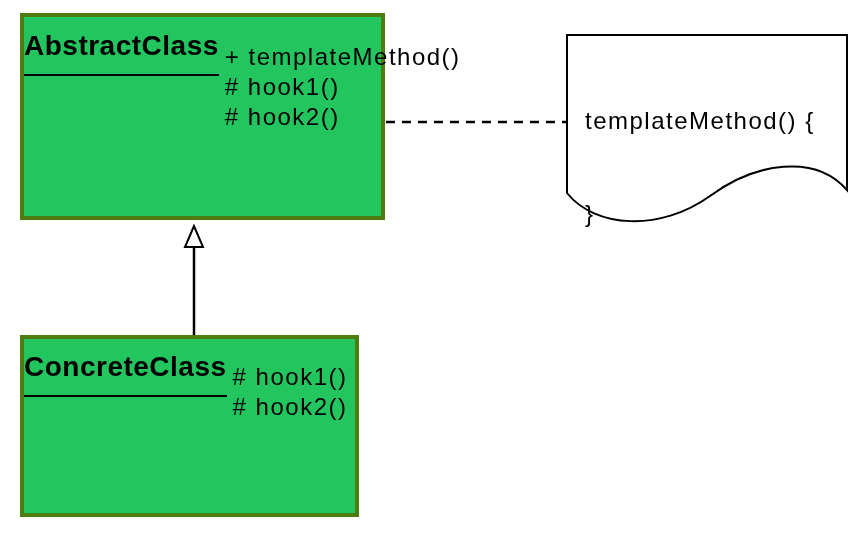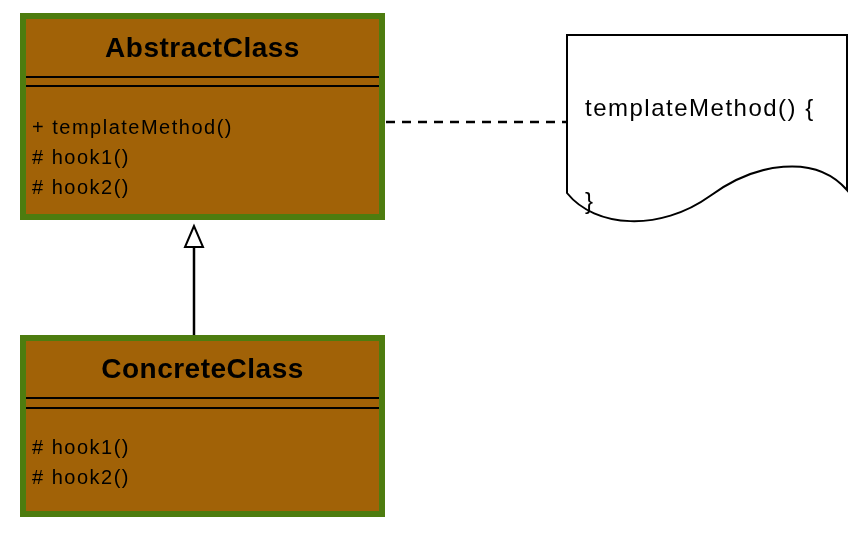--- a/index.html
+++ b/index.html
@@ -20,36 +20,36 @@
     position: absolute;
     left: 0;
     top: 0;
     width: 858px;
     height: 540px;
     z-index: 1;
   }
   .uml-box {
     position: absolute;
     box-sizing: border-box;
-    border: 6px solid #4d7c0f;
-    background: #a16207;
+    border: 4px solid #4d7c0f;
+    background: #22c55e;
     display: flex;
-    flex-direction: column;
+    flex-direction: row;
     z-index: 2;
   }
   .uml-box.abstract {
     left: 20px;
     top: 13px;
     width: 365px;
     height: 207px;
   }
   .uml-box.concrete {
     left: 20px;
     top: 335px;
-    width: 365px;
+    width: 339px;
     height: 182px;
   }
   .uml-title {
     border-bottom: 2px solid #000000;
     display: flex;
     align-items: center;
     justify-content: center;
     font-weight: bold;
     font-size: 28px;
     letter-spacing: 0.5px;
@@ -58,32 +58,32 @@
   .abstract .uml-title { height: 57px; }
   .concrete .uml-title { height: 56px; }
   .uml-attrs {
     border-bottom: 2px solid #000000;
     flex: 0 0 auto;
   }
   .abstract .uml-attrs { height: 7px; }
   .concrete .uml-attrs { height: 8px; }
   .uml-methods {
     flex: 1 1 auto;
-    font-size: 20px;
+    font-size: 24px;
     letter-spacing: 1.5px;
     line-height: 30px;
     padding-left: 6px;
   }
   .abstract .uml-methods { padding-top: 25px; }
   .concrete .uml-methods { padding-top: 23px; }
   .method-line { white-space: pre; }
   .note-text {
     position: absolute;
     left: 585px;
-    top: 30px;
+    top: 43px;
     width: 260px;
     z-index: 3;
     font-size: 24px;
     letter-spacing: 1.5px;
     line-height: 31px;
     white-space: pre;
   }
   .note-text .indent { padding-left: 70px; }
 </style>
 </head>

